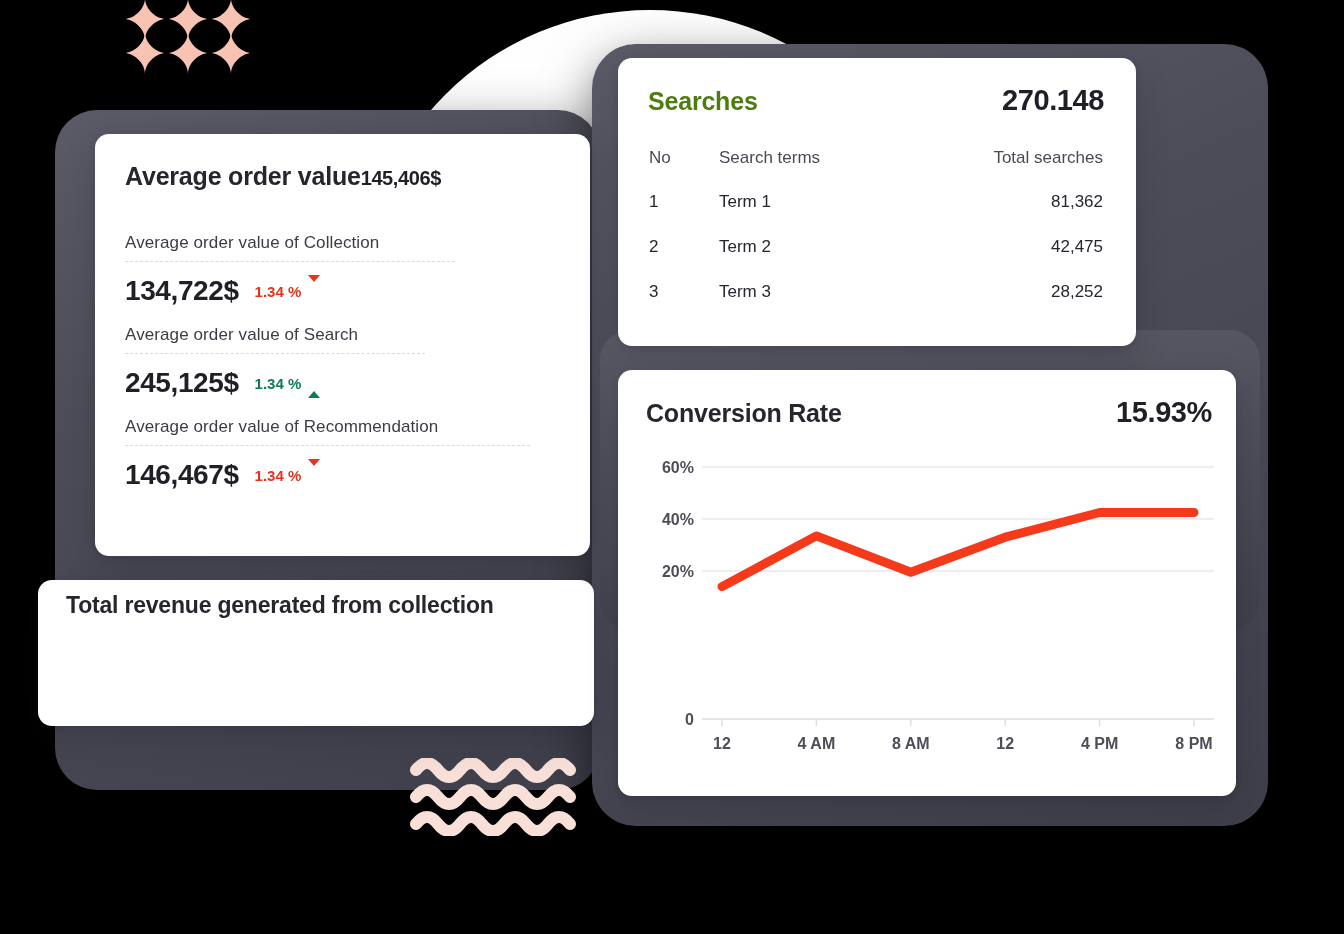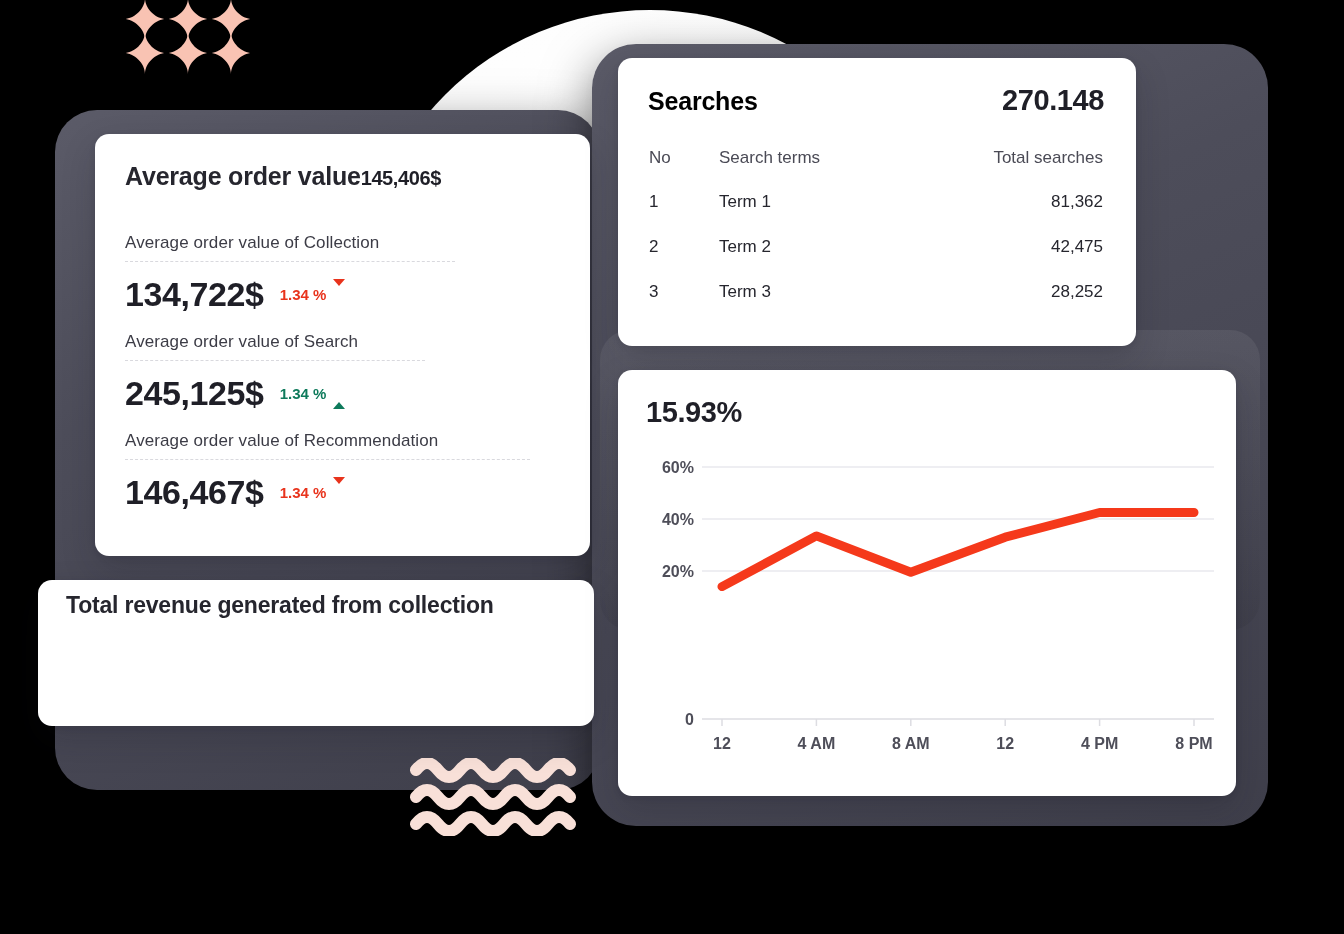--- a/index.html
+++ b/index.html
@@ -48,21 +48,21 @@
   
   .card-aov{left:95px;top:134px;width:495px;height:422px;padding:28px 30px 0 30px;}
   .aov-head{display:flex;align-items:baseline;justify-content:flex-start;margin-bottom:42px;}
   .aov-title{font-size:25px;font-weight:700;color:#26262e;letter-spacing:-.2px;}
   .aov-total{font-size:20px;font-weight:700;color:#1f1f27;letter-spacing:-.4px;}
 
   .metric{margin-bottom:18px;}
   .metric-label{font-size:17px;color:#3c3c46;font-weight:400;padding-bottom:8px;letter-spacing:.1px;}
   .metric-rule{border-bottom:1px dashed #d9d9de;margin-bottom:13px;}
   .metric-row{display:flex;align-items:center;gap:16px;}
-  .metric-value{font-size:34px;font-weight:700;color:#1f1f27;letter-spacing:-.4px;}
+  .metric-value{font-size:28px;font-weight:700;color:#1f1f27;letter-spacing:-.4px;}
   .delta{font-size:15px;font-weight:700;display:flex;align-items:center;gap:7px;}
   .delta.down{color:#e8331c;}
   .delta.up{color:#0e7a5b;}
   .tri{width:0;height:0;border-left:6px solid transparent;border-right:6px solid transparent;}
   .tri.down{border-top:7px solid currentColor;}
   .tri.up{border-bottom:7px solid currentColor;}
   .arrowwrap{display:inline-block;line-height:0;}
 
   
   .rule-w1{width:330px;}
@@ -70,21 +70,21 @@
   .rule-w3{width:405px;}
 
   
   .card-rev{left:38px;top:580px;width:556px;height:146px;padding:12px 28px;}
   .rev-title{font-size:23px;font-weight:700;color:#26262e;letter-spacing:-.2px;margin-bottom:20px;}
   .rev-value{font-size:30px;font-weight:700;color:#1f1f27;letter-spacing:-.4px;}
 
   
   .card-search{left:618px;top:58px;width:518px;height:288px;padding:26px 32px 0 30px;}
   .srch-head{display:flex;align-items:baseline;justify-content:space-between;margin-bottom:30px;}
-  .srch-title{font-size:25px;font-weight:700;color:#000000;letter-spacing:-.2px;}
+  .srch-title{font-size:25px;font-weight:700;color:#4d7c0f;letter-spacing:-.2px;}
   .srch-total{font-size:29px;font-weight:700;color:#1f1f27;letter-spacing:-.4px;}
   table.srch{width:100%;border-collapse:collapse;}
   table.srch th{font-size:17px;font-weight:400;color:#4a4a55;text-align:left;padding-bottom:23px;}
   table.srch td{font-size:17px;color:#26262e;padding-bottom:24px;}
   .col-no{width:68px;}
   .col-term{width:auto;}
   .col-tot{text-align:right;}
   table.srch th.col-tot{text-align:right;}
   table.srch td.col-tot{text-align:right;}
 
@@ -206,20 +206,21 @@
           <td class="col-no">3</td>
           <td class="col-term">Term 3</td>
           <td class="col-tot">28,252</td>
         </tr>
       </tbody>
     </table>
   </div>
 
   <div class="card card-conv">
     <div class="conv-head">
+      <div class="conv-title">Conversion Rate</div>
       <div class="conv-total">15.93%</div>
     </div>
     <div class="chart-wrap">
       <svg id="conv-svg" width="572" height="330" viewBox="0 0 572 330" xmlns="http://www.w3.org/2000/svg">
         <g id="grid-lines">
             <line x1="56" x2="568" y1="24" y2="24" stroke="#e9e9ee" stroke-width="1.5"></line>
             <line x1="56" x2="568" y1="76" y2="76" stroke="#e9e9ee" stroke-width="1.5"></line>
             <line x1="56" x2="568" y1="128" y2="128" stroke="#e9e9ee" stroke-width="1.5"></line>
             <line x1="56" x2="568" y1="276" y2="276" stroke="#dddde2" stroke-width="1.5"></line>
           </g>

